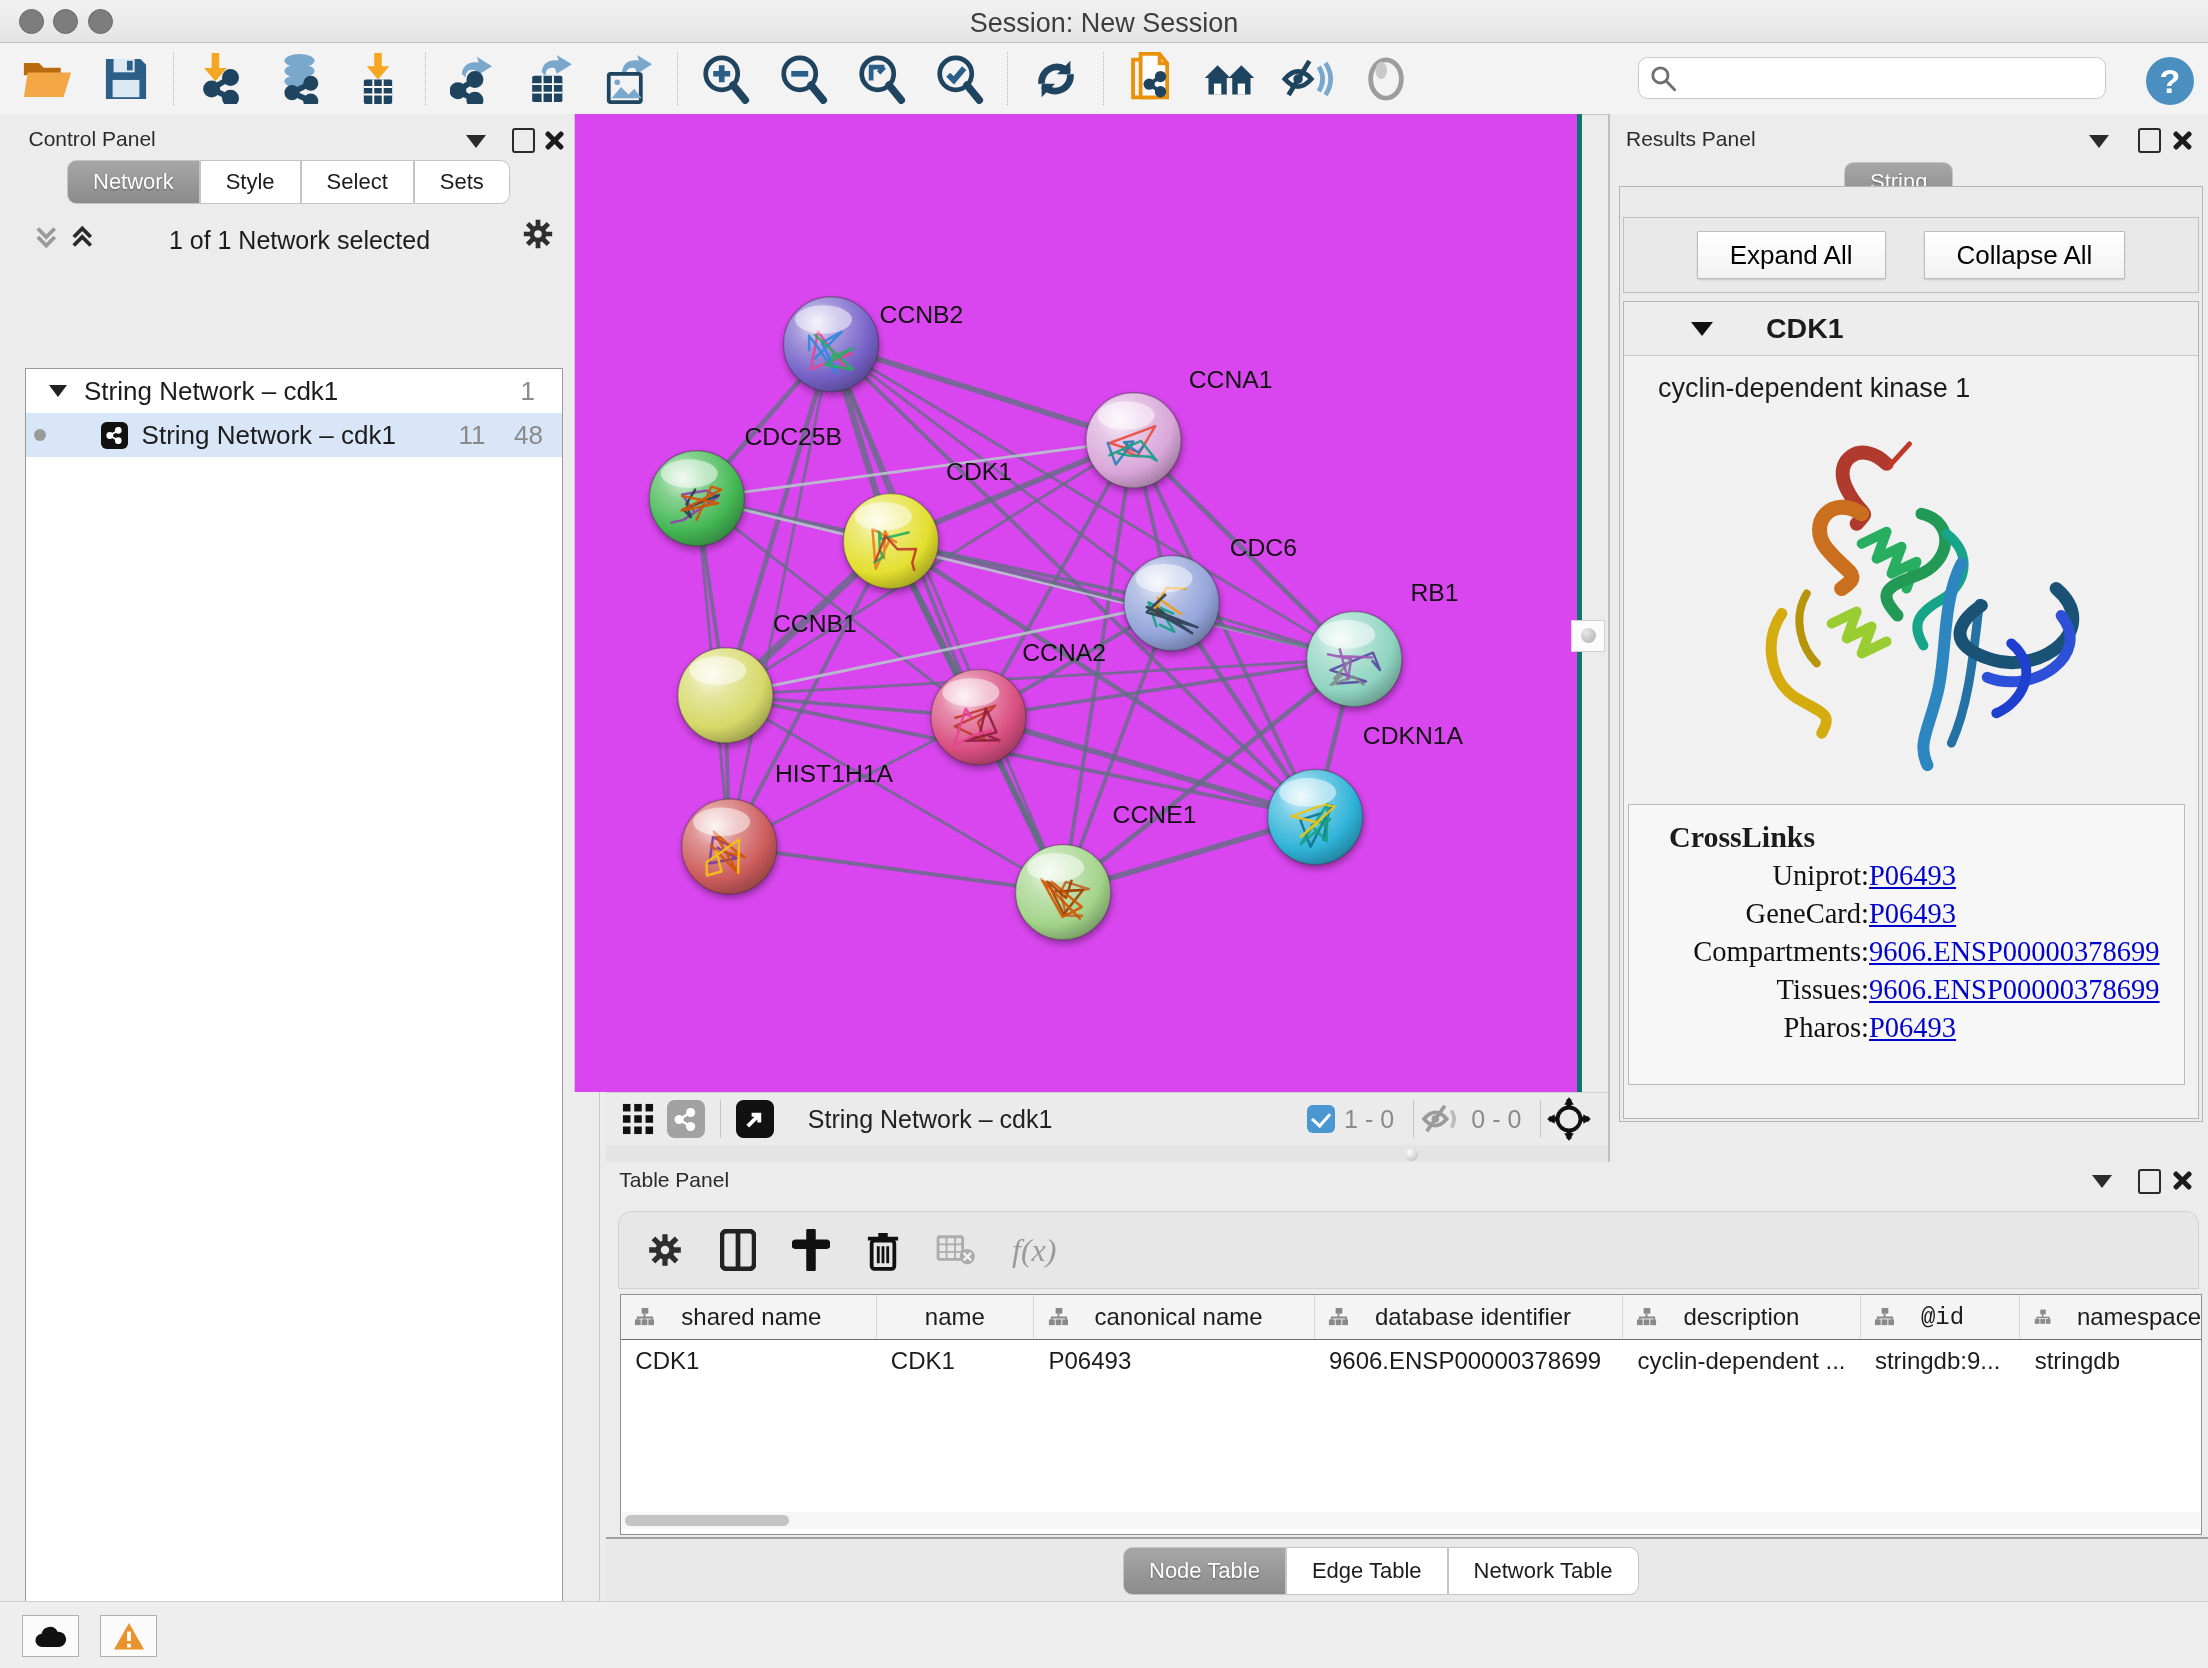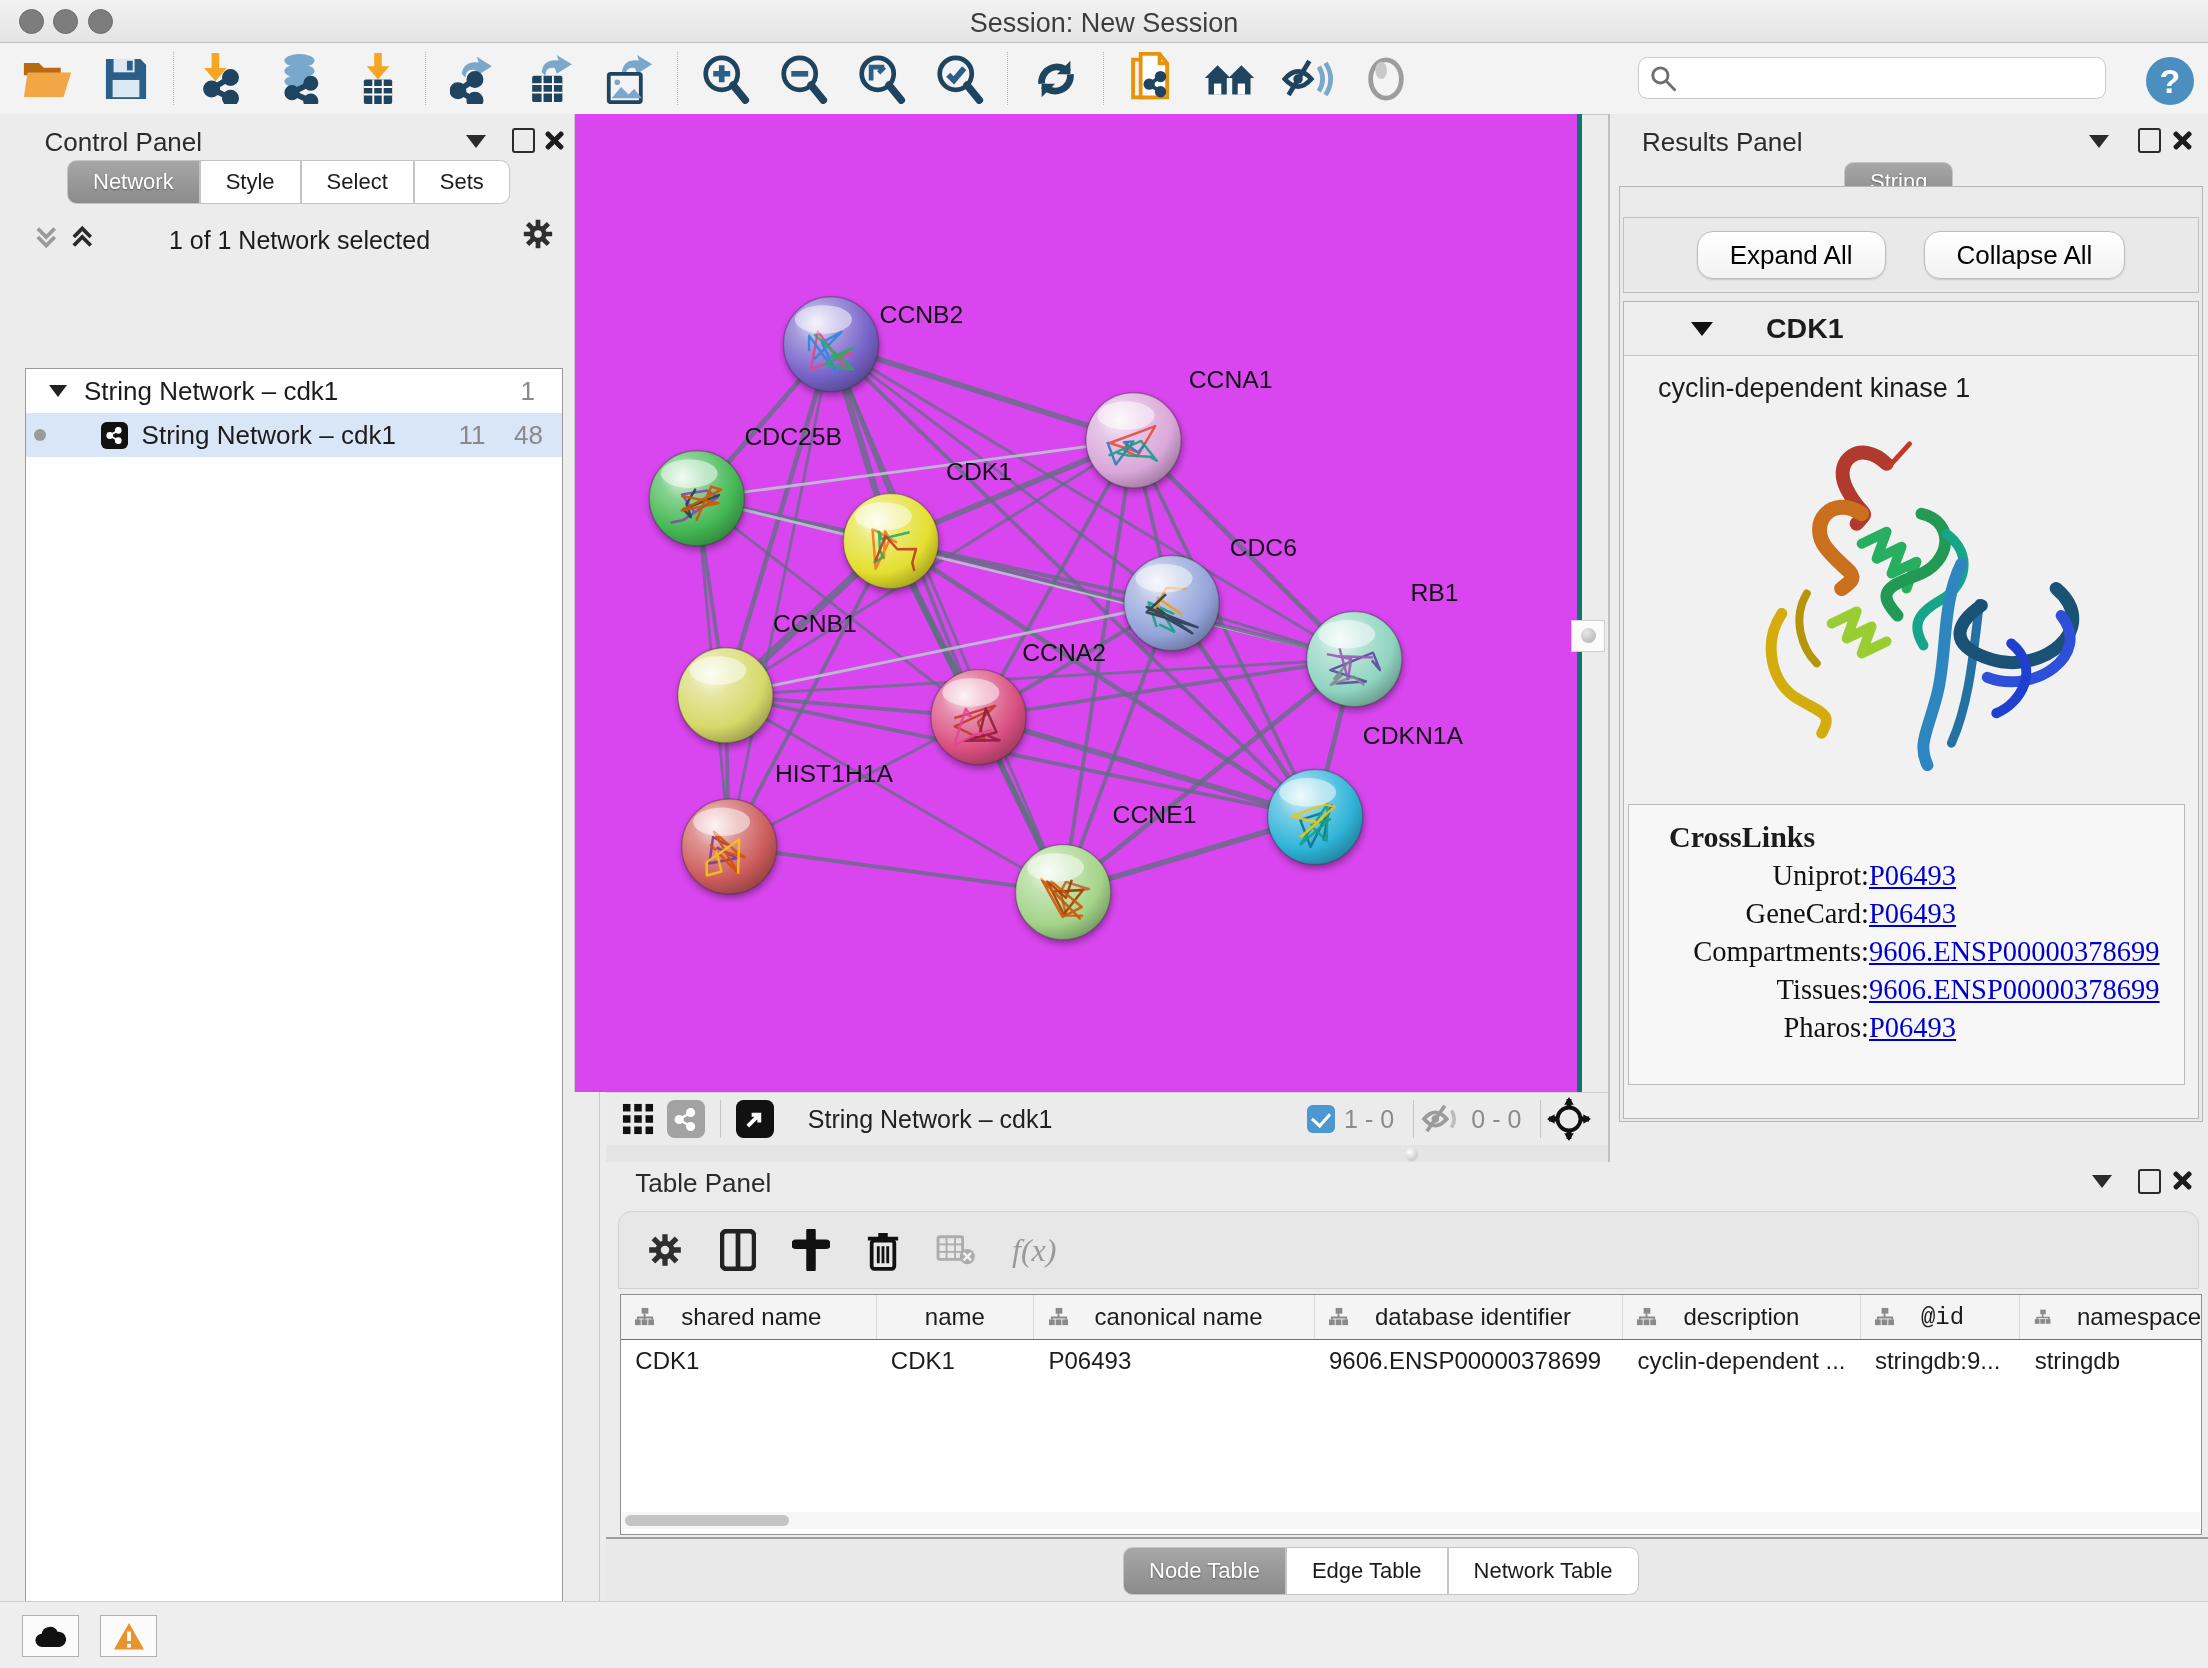--- a/index.html
+++ b/index.html
@@ -21,21 +21,21 @@
   .tb-sep{width:0;height:53px;border-left:1.9px dotted #b5b5b5;}
   .tb-btn{width:53px;height:53px;display:flex;align-items:center;justify-content:center;}
   .searchbox{left:1638px;top:57px;width:468px;height:42px;background:#fff;
     border:1.9px solid #c9c9c9;border-radius:9.5px;display:flex;align-items:center;padding:0 9.5px;box-sizing:border-box;}
   .searchbox input{border:none;outline:none;font-size:23px;flex:1;background:transparent;
     font-family:"Liberation Sans",sans-serif;}
   .help-btn{left:2146px;top:57px;width:48px;height:48px;border-radius:50%;background:#4a8fc0;
     color:#fff;font-weight:bold;font-size:34px;text-align:center;line-height:48px;}
 
   
-  .panel-title{font-size:26px;color:#2b2b2b;margin-left:16px;}
+  .panel-title{font-size:21px;color:#2b2b2b;}
   .ph-tri{width:0;height:0;border-left:10.5px solid transparent;border-right:10.5px solid transparent;
     border-top:13.3px solid #2b2b2b;}
   .ph-box{width:19px;height:21px;border:2.9px solid #2b2b2b;border-radius:2.9px;}
   .ph-x{width:21px;height:21px;position:relative;}
   .ph-x::before,.ph-x::after{content:"";position:absolute;left:-1px;top:8.6px;width:23px;height:4.8px;
     background:#1c1c1c;border-radius:1.9px;}
   .ph-x::before{transform:rotate(45deg);}.ph-x::after{transform:rotate(-45deg);}
 
   
   .tab{height:42px;display:flex;align-items:center;justify-content:center;
@@ -74,21 +74,21 @@
   .cnt{font-size:25px;color:#8b8b8b;margin:0 13.3px 0 9.5px;}
   .grip{background:#fbfbfb;border:1px solid #cfcfcf;display:flex;align-items:center;justify-content:center;}
   .grip i{width:15px;height:15px;border-radius:50%;
     background:radial-gradient(circle at 35% 30%,#e8e8e8,#ababab);display:block;}
 
   
   .res-outer{left:1619px;top:186px;width:584px;height:936px;background:#eaeaea;
     border:1.9px solid #b5b5b5;box-sizing:border-box;}
   .res-btnbox{left:1623px;top:217px;width:576px;height:76px;background:#e9e9e9;
     border:1px solid #c0c0c0;box-sizing:border-box;display:flex;align-items:center;justify-content:center;gap:38px;}
-  .res-btn{background:linear-gradient(#ffffff,#f2f2f2);border:1px solid #bdbdbd;border-radius:16px;
+  .res-btn{background:linear-gradient(#ffffff,#f2f2f2);border:1px solid #bdbdbd;border-radius:1px;
     font-size:26px;padding:7.6px 32px;box-shadow:0 1px 1.9px rgba(0,0,0,.15);}
   .cdk-box{left:1623px;top:301px;width:576px;height:818px;background:#f1f1f1;
     border:1px solid #b5b5b5;box-sizing:border-box;}
   .cdk-head{height:53px;display:flex;align-items:center;border-bottom:1px solid #c9c9c9;background:#ededed;}
   .cdk-head .tri{width:0;height:0;border-left:11.4px solid transparent;border-right:11.4px solid transparent;
     border-top:14.3px solid #111;margin:0 0 0 67px;}
   .cdk-name{font-size:28.5px;font-weight:bold;margin-left:53px;}
   .cdk-desc{font-size:27px;margin:17px 0 0 34px;}
   .xlinks{left:1628px;top:804px;width:557px;height:281px;background:#f7f7f7;
     border:1px solid #b9b9b9;box-sizing:border-box;font-family:"Liberation Serif",serif;}

